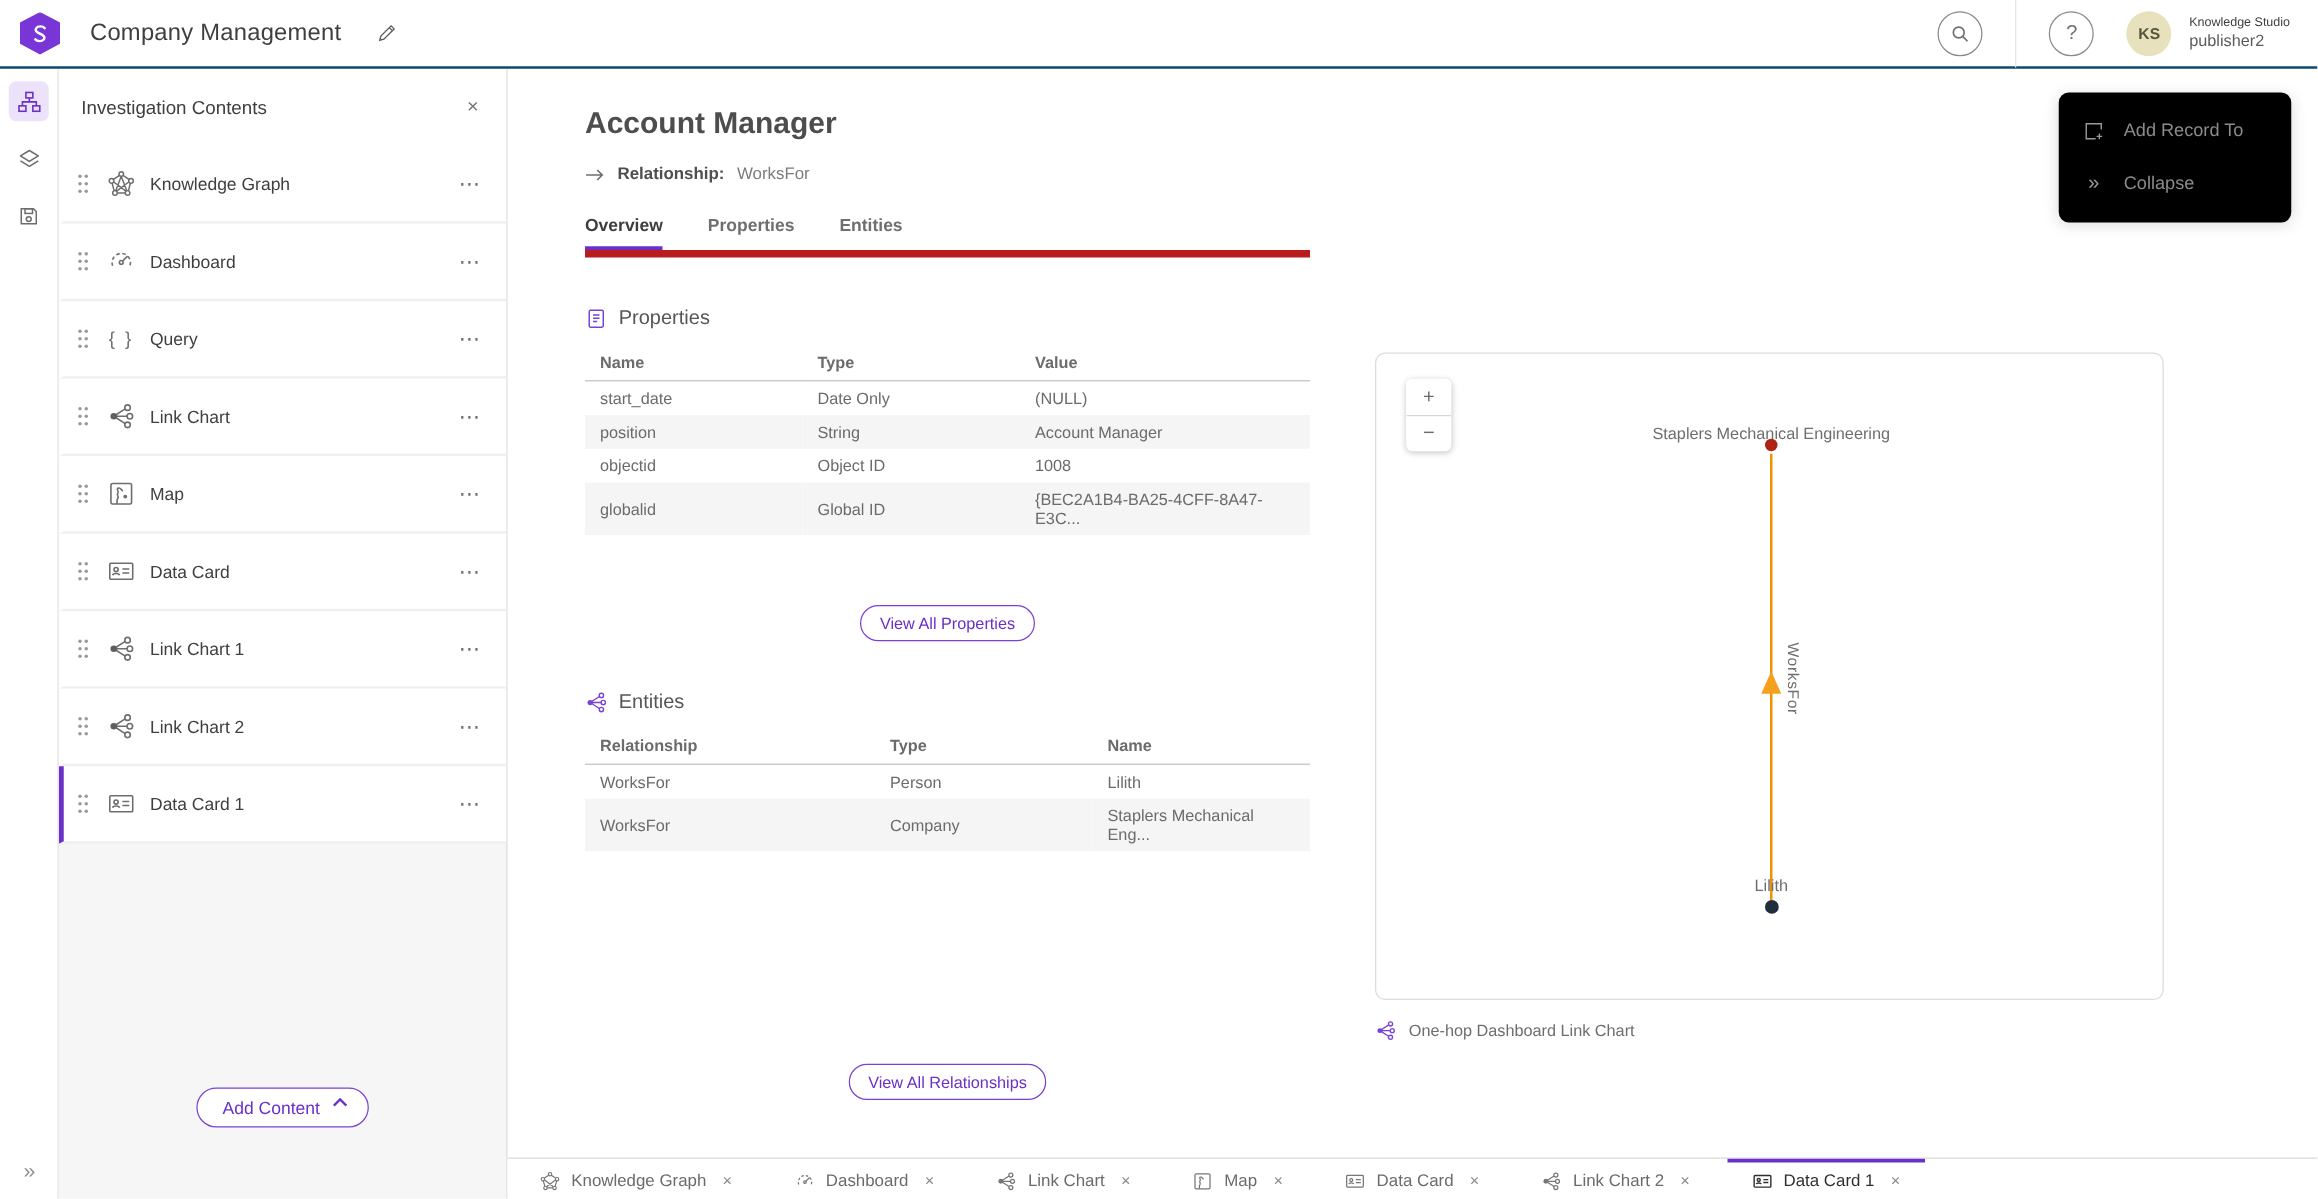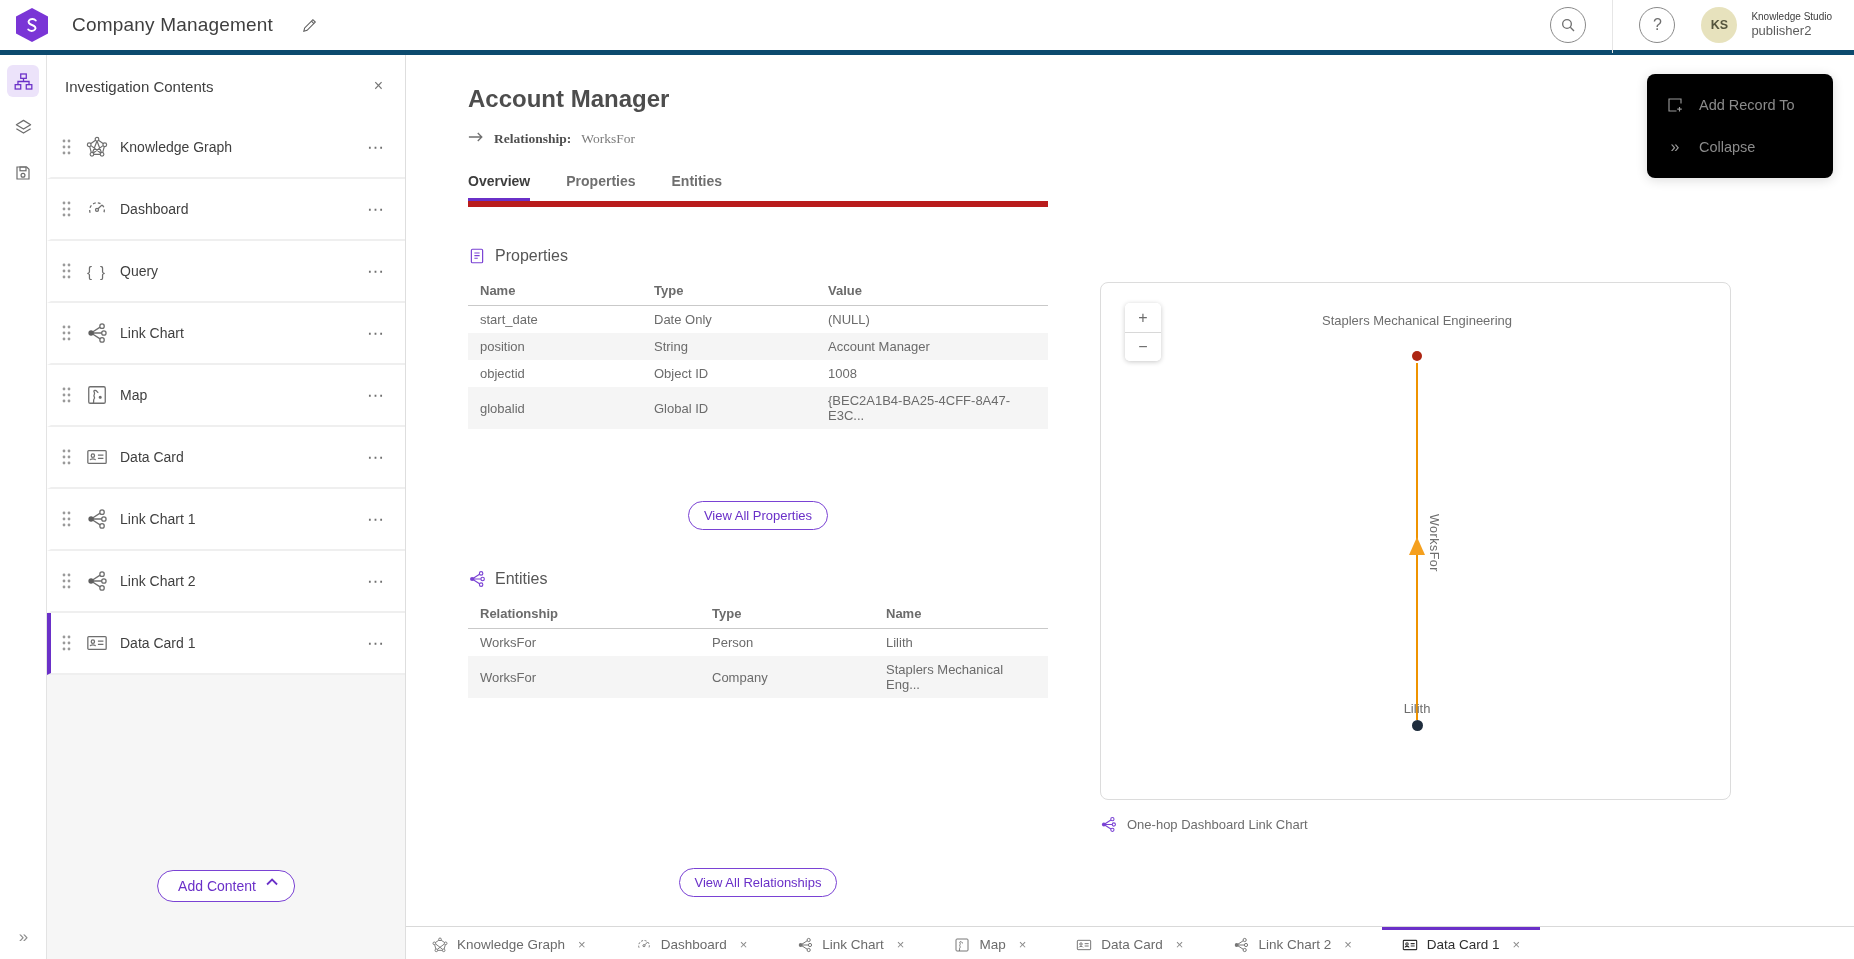--- a/index.html
+++ b/index.html
@@ -2,21 +2,21 @@
 <html><head>
 <meta charset="utf-8">
 <style>
   * { margin:0; padding:0; box-sizing:border-box; }
   html,body { width:1854px; height:959px; overflow:hidden;
     font-family:"Liberation Sans", sans-serif; background:#fff; color:#4d4d4d; }
   body { position:relative; }
 
   
   .header { position:absolute; top:0; left:0; width:1854px; height:55px;
-    background:#fff; border-bottom:5px solid #0c4a6e; display:flex; align-items:center; z-index:30; }
+    background:#fff; border-bottom:2px solid #0c4a6e; display:flex; align-items:center; z-index:30; }
   .logo { width:32px; height:34px; margin-left:16px;
     background:#7a35d6; clip-path:polygon(50% 0,100% 25%,100% 75%,50% 100%,0 75%,0 25%);
     display:flex; align-items:center; justify-content:center; }
   .app-title { margin-left:24px; font-size:19px; color:#3f3f3f; letter-spacing:.2px; }
   .edit-pencil { margin-left:28px; cursor:pointer; display:flex; }
   .header-right { margin-left:auto; display:flex; align-items:center; height:100%; }
   .icon-circle-btn { width:36px; height:36px; border:1px solid #8a8a8a; border-radius:50%;
     display:flex; align-items:center; justify-content:center; margin-right:26px; background:#fff;
     color:#6f6f6f; font-size:16px; cursor:pointer; }
   .header-vdivider { width:1px; height:55px; background:#e6e6e6; margin-right:26px; }
@@ -54,21 +54,21 @@
     letter-spacing:1px; cursor:pointer; padding:2px 4px; }
   .add-content-btn { position:absolute; bottom:57px; left:50%; transform:translateX(-50%);
     border:1.5px solid #7a42d4; color:#6a30c8; background:#fff; border-radius:16px;
     padding:7px 16px 7px 20px; font-size:14px; display:flex; align-items:flex-start; gap:10px; cursor:pointer;
     font-family:"Liberation Sans", sans-serif; }
 
   
   .main { position:absolute; top:55px; left:406px; right:0; bottom:33px; background:#fff; overflow:hidden; }
   .left-col { margin-left:62px; width:580px; }
   .page-title { margin-top:30px; font-size:24px; font-weight:bold; color:#4d4d4d; }
-  .subtitle-row { margin-top:18px; display:flex; align-items:flex-start; gap:10px; font-size:13.5px;font-family:Liberation Serif, serif; }
+  .subtitle-row { margin-top:18px; display:flex; align-items:flex-end; gap:10px; font-size:13.5px; }
   .subtitle-label { font-weight:bold; color:#4f4f4f; }
   .subtitle-value { color:#7c7c7c; }
   .tabs { margin-top:26px; display:flex; gap:36px; border-bottom:6px solid #b91c1c;font-weight:bold; }
   .tab { font-size:14px; color:#6f6f6f; padding-bottom:9px; border-bottom:3px solid transparent; cursor:pointer; }
   .tab.active { color:#3d3d3d; border-bottom-color:#6a30c8; }
 
   .section-head { display:flex; align-items:center; gap:9px; color:#565656; font-size:16px; }
   .section-head.props { margin-top:40px; }
   .section-head.ents { margin-top:40px; }
   .sec-ico { color:#7a42d4; display:flex; }
@@ -77,38 +77,38 @@
   table.data th { text-align:left; color:#6b6b6b; font-weight:bold; padding:6px 12px 7px;
     border-bottom:1px solid #c9c9c9; }
   table.data td { padding:6px 12px; color:#6b6b6b; }
   table.data tr.alt td { background:#f5f5f5; }
   td.link, a.cell-link { color:#7443cf; text-decoration:none; cursor:pointer; }
   .col-n1 { width:30%; } .col-n2 { width:30%; } .col-n3 { width:40%; }
   .col-e1 { width:40%; } .col-e2 { width:30%; } .col-e3 { width:30%; }
 
   .pill-btn { display:block; margin:0 auto; border:1.5px solid #7a42d4; color:#6a30c8; background:#fff;
     border-radius:15px; padding:6px 15px; font-size:13px; cursor:pointer; font-family:"Liberation Sans", sans-serif; }
-  .pill-btn.props-all { margin-top:72px; }
+  .pill-btn.props-all { margin-top:56px; }
   .pill-btn.rels-all { margin-top:170px; }
 
   
   .preview-col { position:absolute; left:694px; top:201px; width:631px; }
   .toggle-group { display:inline-flex; border:1px solid #6a30c8; border-radius:2px; overflow:hidden; }
   .toggle-btn { font-size:13.5px; padding:7px 15px; background:#fff; color:#54565a; cursor:pointer;
     border:none; font-family:"Liberation Sans", sans-serif; }
   .toggle-btn.active { background:#6a30c8; color:#fff; }
   .chart-panel { position:relative; margin-top:26px; width:631px; height:518px;
     border:1px solid #dcdcdc; border-radius:8px; background:#fff; }
   .zoom-ctrl { position:absolute; left:24px; top:20px; width:36px; background:#fff; border-radius:5px;
     box-shadow:0 1px 5px rgba(0,0,0,.22); display:flex; flex-direction:column; overflow:hidden; }
   .zoom-btn { height:29px; display:flex; align-items:center; justify-content:center; color:#6b6b6b;
     font-size:16px; background:#fff; border:none; cursor:pointer; font-family:"Liberation Sans", sans-serif; }
   .zoom-btn + .zoom-btn { border-top:1px solid #d8d8d8; }
   .node-label { position:absolute; width:320px; text-align:center; font-size:13px; color:#6e6e6e; }
-  .node-label.top { left:156px; top:30px; }
+  .node-label.top { left:156px; top:56px; }
   .node-label.bottom { left:156px; top:418px; }
   .node-dot { position:absolute; border-radius:50%; }
   .node-dot.top { left:311px; top:68px; width:10px; height:10px; background:#ad2512; }
   .node-dot.bottom { left:311px; top:437px; width:11px; height:11px; background:#1f2d3d; }
   .edge-line { position:absolute; left:315px; top:80px; width:2px; height:357px; background:#ef9300; }
   .edge-arrow { position:absolute; left:308px; top:254px; width:0; height:0;
     border-left:8px solid transparent; border-right:8px solid transparent; border-bottom:18px solid #f5a01e; }
   .edge-label { position:absolute; left:326px; top:231px; writing-mode:vertical-rl;
     font-size:12.5px; color:#6f6f6f; letter-spacing:.5px; }
   .chart-caption { margin-top:16px; display:flex; align-items:center; gap:10px; color:#6d6d6d; font-size:13px; }

